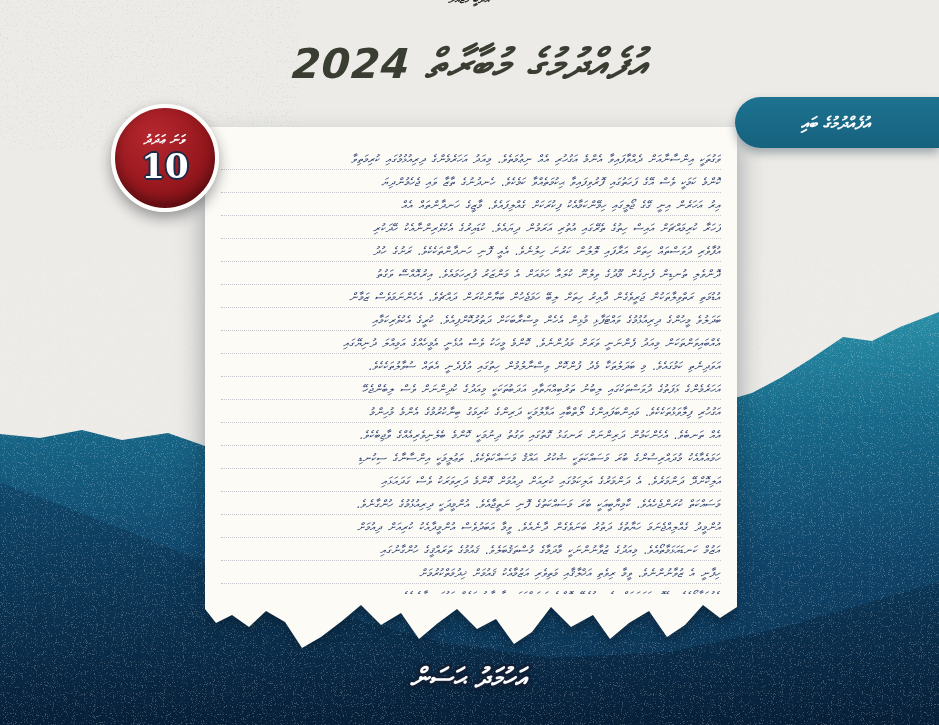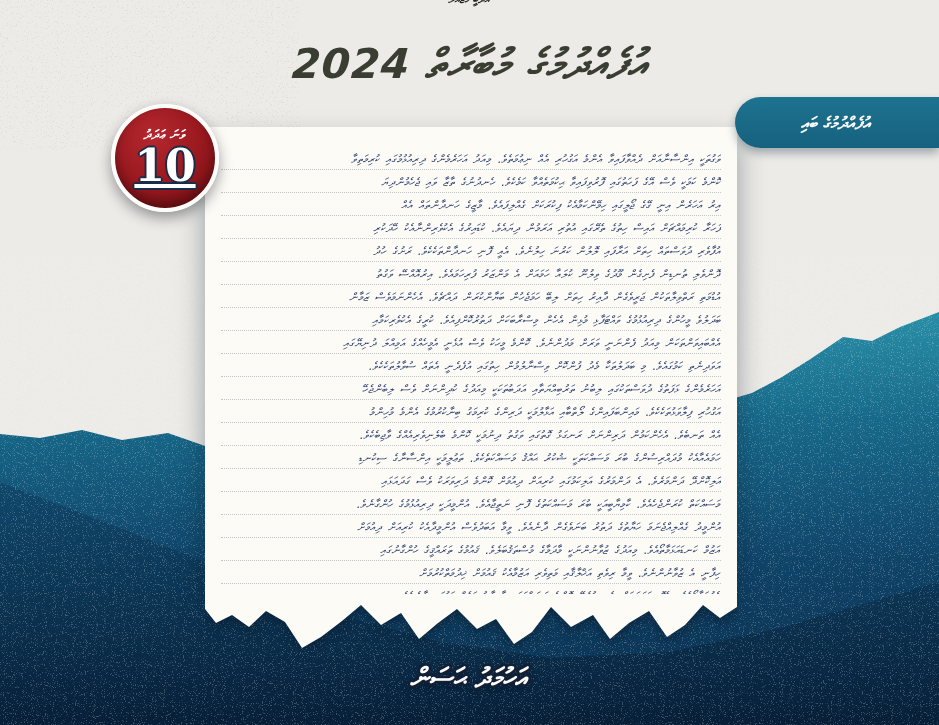--- a/index.html
+++ b/index.html
@@ -30,25 +30,24 @@
     border:4px solid #fdfdfb;
     box-shadow:0 6px 14px rgba(20,20,30,.4), inset 0 -6px 12px rgba(0,0,0,.35);
     display:flex;flex-direction:column;align-items:center;justify-content:center;
     z-index:30;text-align:center;
   }
   .badge-label{
     direction:rtl;color:#ffffff;font-size:13px;font-weight:bold;
     transform:skewX(-8deg);line-height:1.1;white-space:nowrap;
   }
   .badge-number{
-    font-family:"DejaVu Serif",serif;font-weight:bold;font-size:44px;color:#ffffff;
+    font-family:"DejaVu Serif",serif;font-weight:bold;font-size:34px;color:#ffffff;
     line-height:1;margin-top:2px;
     text-shadow:-2px 0 0 #1b2b4a,2px 0 0 #1b2b4a,0 -2px 0 #1b2b4a,0 2px 0 #1b2b4a,
                 -1px -1px 0 #1b2b4a,1px 1px 0 #1b2b4a,1px -1px 0 #1b2b4a,-1px 1px 0 #1b2b4a;
-    text-decoration:underline;
   }
   
   .ribbon{
     position:absolute;right:0;top:97px;width:204px;height:51px;
     background:linear-gradient(180deg,#1d7390 0%,#16617e 100%);
     border-radius:28px 0 0 28px;
     box-shadow:0 5px 10px rgba(15,40,60,.35);
     display:flex;align-items:center;justify-content:center;z-index:25;
   }
   .ribbon-label{

